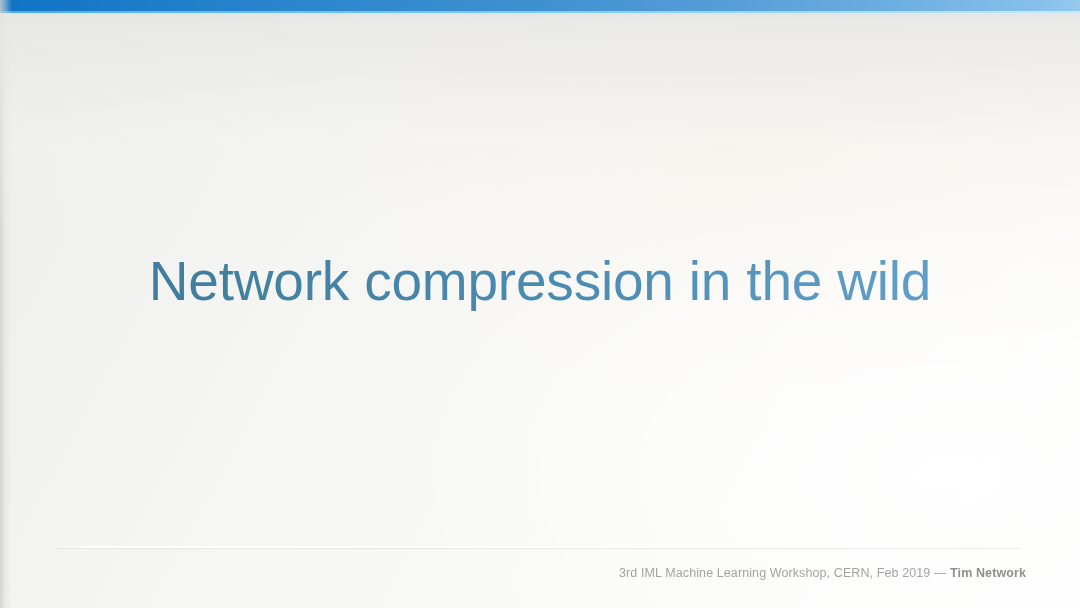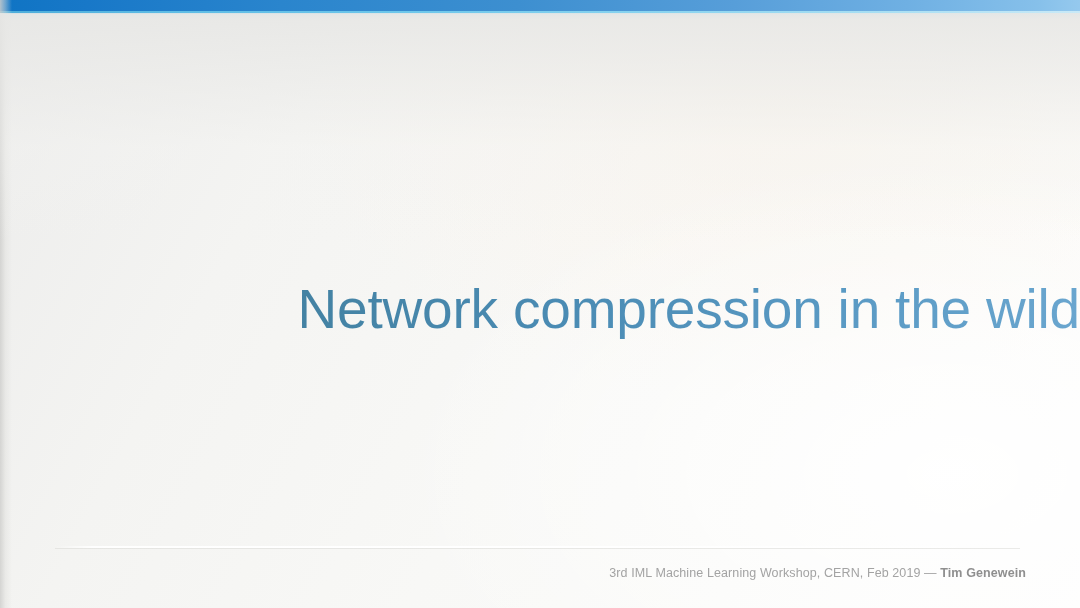--- a/index.html
+++ b/index.html
@@ -82,32 +82,31 @@
     height: 6px;
     background: linear-gradient(180deg, rgba(170,214,240,0.55) 0%, rgba(225,232,232,0.0) 100%);
   }
 
   
   .title {
     position: absolute;
     left: 0;
     top: 252px;
     width: 1080px;
-    text-align: right;
+    text-align: center;
     font-size: 55px;
     font-weight: 400;
     letter-spacing: -0.2px;
     line-height: 1.08;
     color: #3f7ea7;
     background: linear-gradient(96deg, #3a76a4 0%, #42809f 22%, #4a8bb3 52%, #5a9ac4 78%, #6aa6cf 100%);
     -webkit-background-clip: text;
     background-clip: text;
     -webkit-text-fill-color: transparent;
     white-space: nowrap;
-    margin-top: 28px;
   }
 
   
   .footer-rule {
     position: absolute;
     left: 55px;
     top: 546px;
     width: 965px;
     height: 2px;
     background: linear-gradient(90deg,
@@ -148,16 +147,16 @@
   <div class="topbar-fade"></div>
 
   <div class="left-edge-shade"></div>
   <div class="top-haze"></div>
 
   <div class="title">Network compression in the wild</div>
 
   <div class="footer-rule"></div>
 
   <div class="footer">
-    <span class="event">3rd IML Machine Learning Workshop, CERN, Feb 2019</span><span class="sep"> — </span><span class="author">Tim Genewein</span>
+    <span class="event">3rd IML Machine Learning Workshop, CERN, Feb 2019</span><span class="sep"> — </span><span class="author">Tim Network</span>
   </div>
 
 </div>
 
 </body></html>

